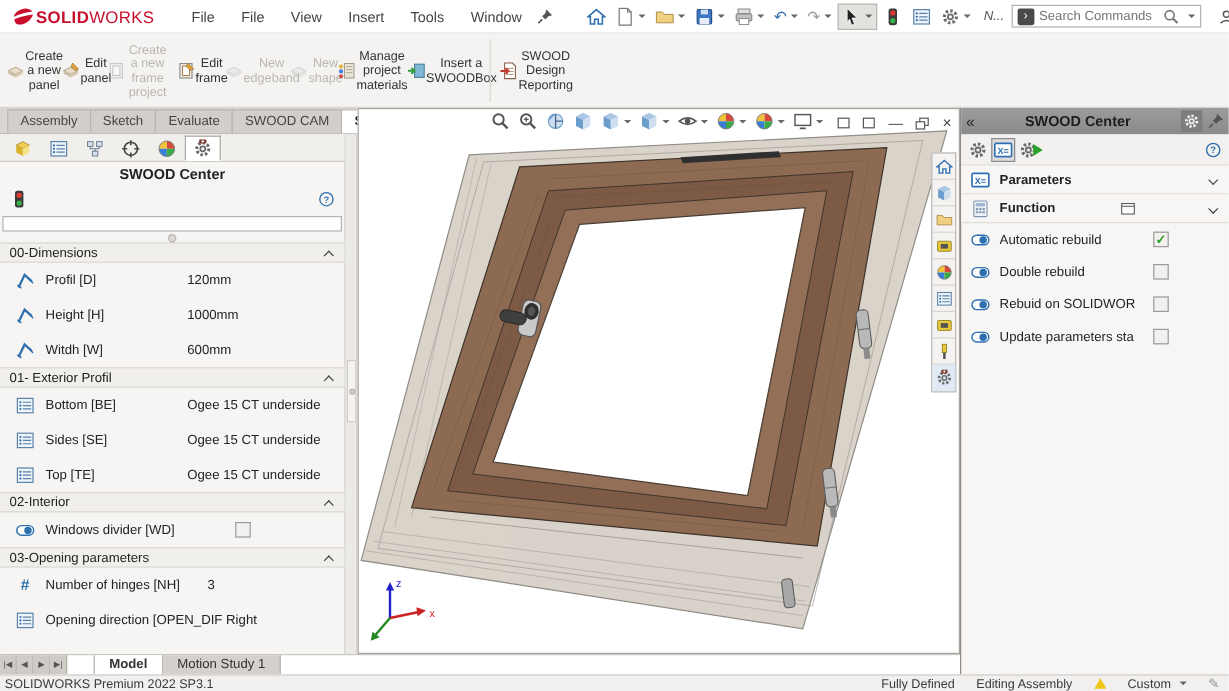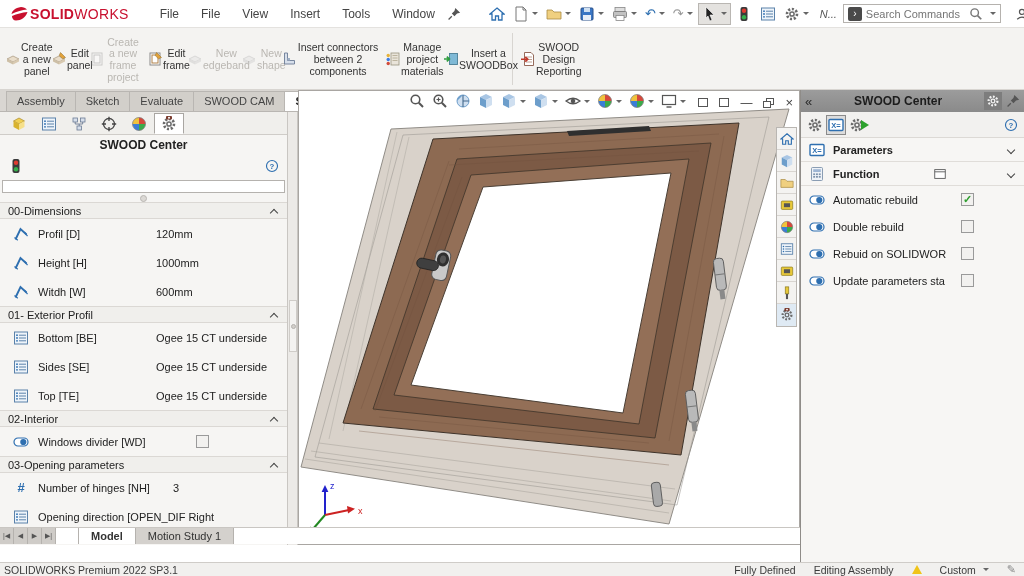--- a/index.html
+++ b/index.html
@@ -88,21 +88,21 @@
 .tp-selbox{border:1px solid #8a8a8a;background:#dcdcdc;padding:1px;margin:0 3px}
 .tp-row{height:24px;display:flex;align-items:center;padding:0 10px 0 8px;border-bottom:1px solid #e0ddd9;background:#f7f6f4}
 .tp-row .lbl{margin-left:8px;font-weight:bold;color:#222}
 .tp-row .chev{margin-left:auto}
 .tp-sect{height:20px;display:flex;align-items:center;padding:0 10px 0 8px;font-weight:bold;color:#222;border-bottom:1px solid #e0ddd9;background:#f2f1ef}
 .tp-sect .chev{margin-left:auto}
 .tp-set{height:27px;display:flex;align-items:center;padding-left:8px}
 .tp-set .lbl{margin-left:8px;color:#222;width:118px;white-space:nowrap;overflow:hidden}
 .tp-set .cbx{margin-left:10px}
 
-.modeltabs{left:0;top:527px;width:800px;height:17px;background:#fff;border-top:1px solid #c9c6c2;display:flex;align-items:stretch}
+.modeltabs{left:0;top:545px;width:800px;height:17px;background:#fff;border-top:1px solid #c9c6c2;display:flex;align-items:stretch}
 .navbtns{display:flex}
 .nb{width:14px;background:#cfccc8;border-right:1px solid #b5b2ae;color:#555;font-size:7px;display:flex;align-items:center;justify-content:center}
 .mtab{padding:1px 12px;display:flex;align-items:center;color:#333;background:#d4d1cd;border-right:1px solid #b5b2ae;font-size:11px}
 .mtab.active{background:#fff;font-weight:bold;border-right:1px solid #b5b2ae}
 .mtab:first-of-type{margin-left:22px;border-left:1px solid #b5b2ae}
 .statusbar{left:0;top:562px;width:1024px;height:14px;background:#f1f0ee;border-top:1px solid #cfccc8;display:flex;align-items:center;font-size:10.5px;color:#3b3b3b}
 .statusbar .lefttxt{margin-left:4px}
 .statusbar .right{margin-left:auto;display:flex;align-items:center;gap:18px;margin-right:8px}
 .warn{width:0;height:0;border-left:5px solid transparent;border-right:5px solid transparent;border-bottom:9px solid #f0c419;position:relative}
 .statusbar .cfg{display:flex;align-items:center;gap:4px}
@@ -430,28 +430,20 @@
         </span>
       <span class="rlabel">New edgeband</span>
     </div>
     <div class="rb disabled" style="width:40px">
       <span class="ricon">
           <svg class="ic" viewBox="0 0 16 16">
             <use href="#i-panelnew"></use>
           </svg>
         </span>
       <span class="rlabel">New shape</span>
-    </div>
-    <div class="rb" style="width:104px">
-      <span class="ricon">
-          <svg class="ic" viewBox="0 0 16 16">
-            <use href="#i-conn"></use>
-          </svg>
-        </span>
-      <span class="rlabel">Insert connectors between 2 components</span>
     </div>
     <div class="rb" style="width:58px">
       <span class="ricon">
           <svg class="ic" viewBox="0 0 16 16">
             <use href="#i-mat"></use>
           </svg>
         </span>
       <span class="rlabel">Manage project materials</span>
     </div>
     <div class="rb" style="width:68px">

